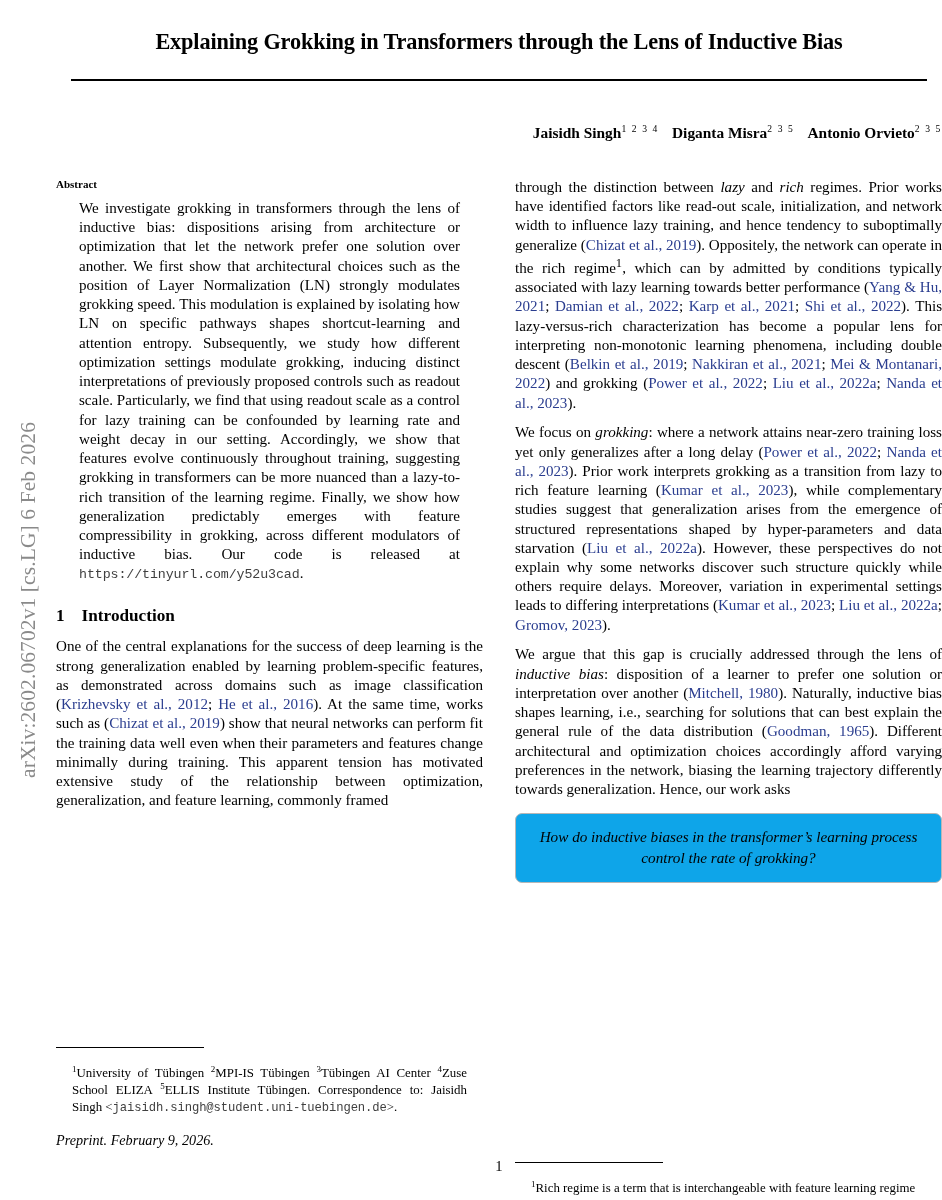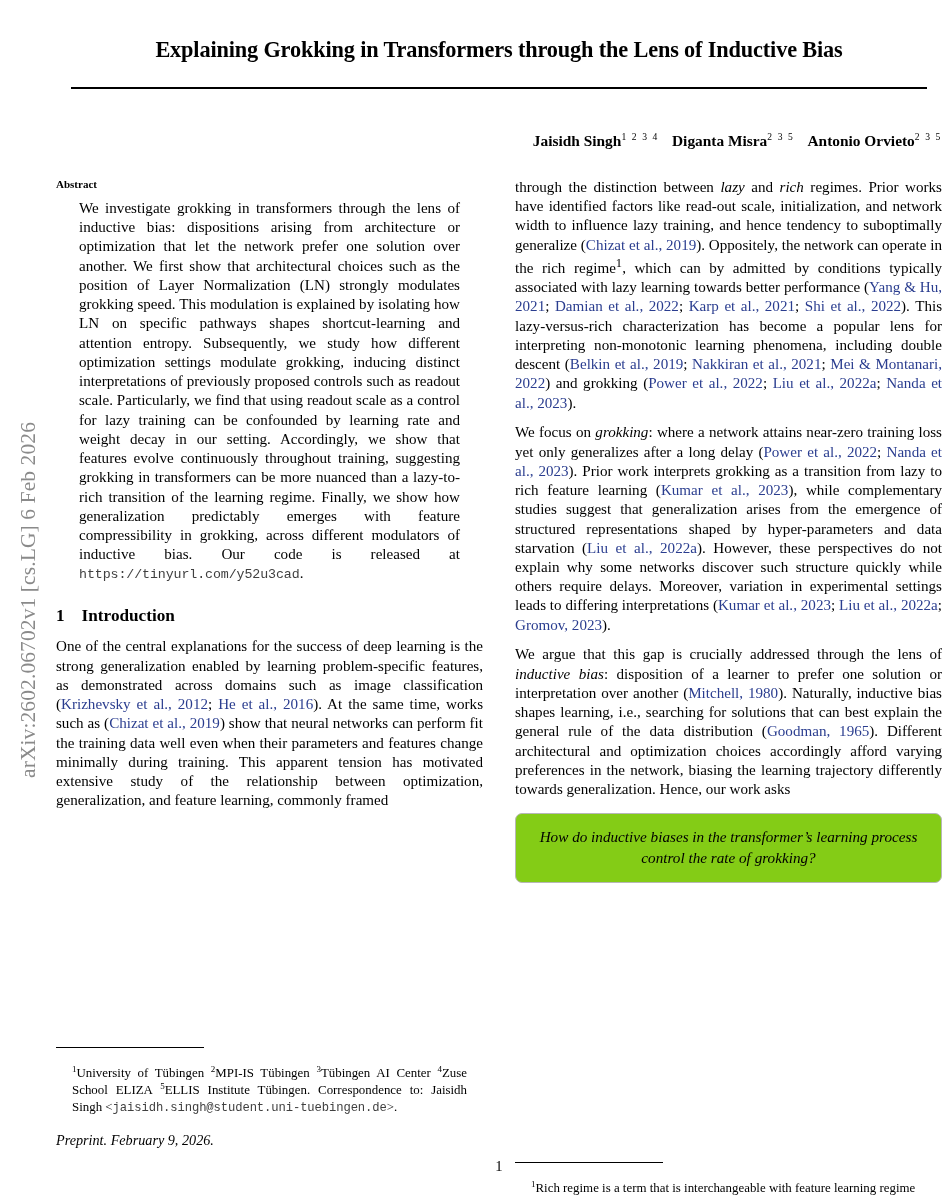--- a/index.html
+++ b/index.html
@@ -41,21 +41,21 @@
   .page {
     position: absolute;
     left: 56px;
     top: 0;
     width: 886px;
     height: 1200px;
   }
 
   .title-block {
     margin: 0 10px;
-    padding-top: 36px;
+    padding-top: 28px;
   }
   .paper-title {
     text-align: center;
     font-size: 22.3px;
     font-weight: bold;
     line-height: 1.25;
     letter-spacing: -0.15px;
   }
   .title-rule {
     margin: 23px 5px 0 5px;
@@ -158,21 +158,21 @@
     left: 0;
     top: 984px;
     width: 427px;
   }
 
   
   .question-box {
     margin: 14px 0 15px 0;
     border: 1.1px solid #b7b7b7;
     border-radius: 7px;
-    background: #84cc16;
+    background: #0ea5e9;
     padding: 13px 16px 14px 16px;
   }
   .question-box .qtext {
     font-style: italic;
     font-size: 15.2px;
     line-height: 1.33;
     text-align: center;
     margin: 0;
   }
 

